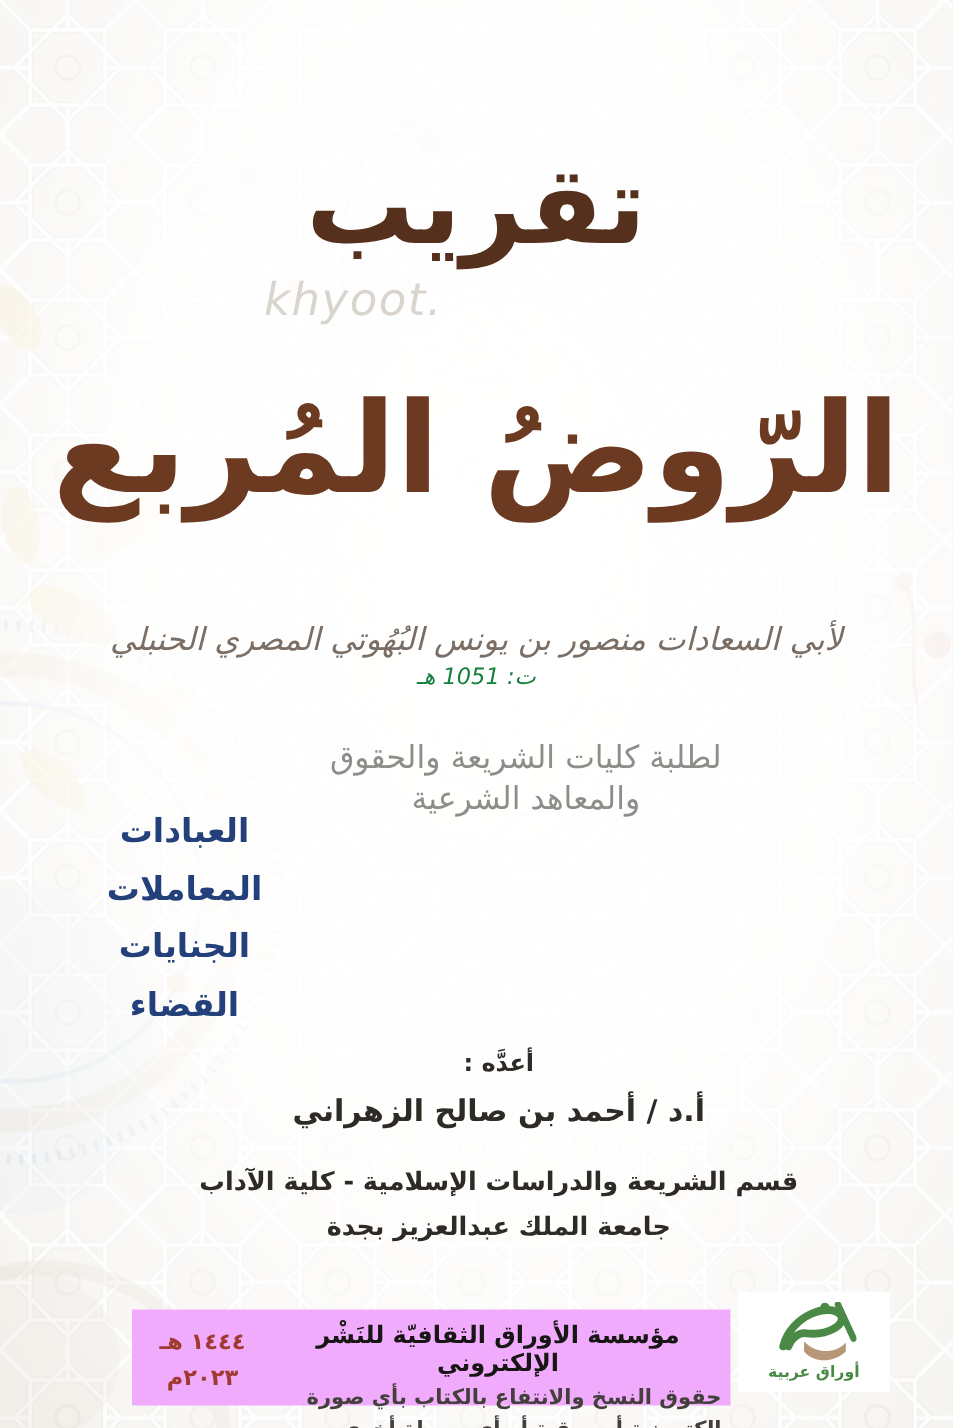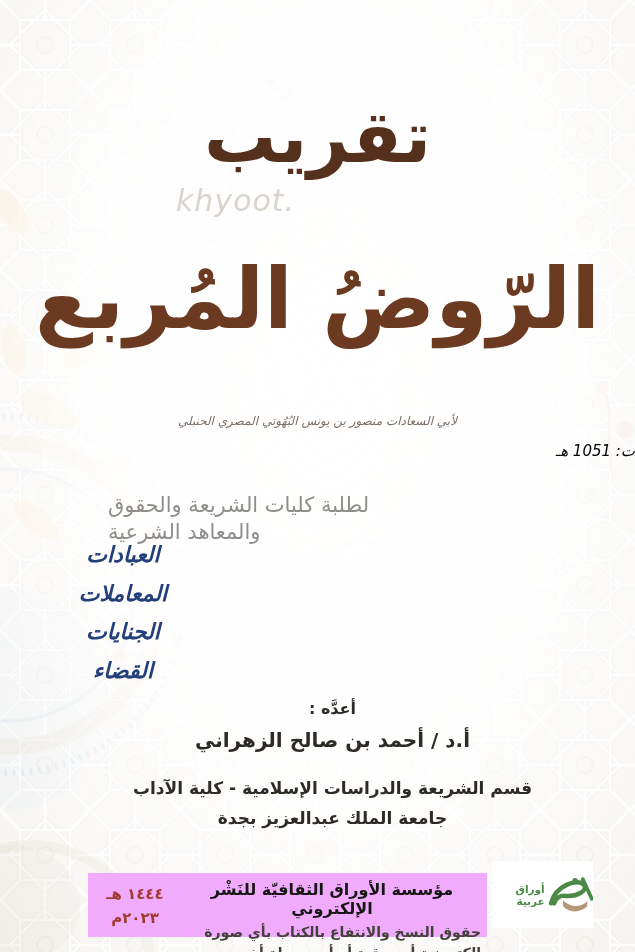--- a/index.html
+++ b/index.html
@@ -26,35 +26,35 @@
   .series-title {
     position:absolute; top:94px; left:0; right:0; text-align:center;
     font-size:72px; font-weight:bold; color:#54301d; line-height:1.2;
   }
   .main-title {
     position:absolute; top:236px; left:0; right:0; text-align:center;
     font-size:84px; font-weight:bold; color:#6b3a21; line-height:1.5;
   }
   .author-line {
     position:absolute; top:414px; left:40px; right:40px; text-align:center;
-    font-size:12px; font-style:italic; color:#7a6e65;
+    font-size:21px; font-style:italic; color:#7a6e65;
   }
   .death-line {
-    position:absolute; top:442px; left:0; right:0; text-align:right;
-    font-size:15px; font-style:italic; color:#000000;
+    position:absolute; top:442px; left:0; right:0; text-align:center;
+    font-size:15px; font-style:italic; color:#15803d;
   }
   .audience {
-    position:absolute; top:492px; left:108px; right:60px; text-align:left;
+    position:absolute; top:492px; left:126px; right:60px; text-align:center;
     font-size:21px; color:#8f8d8a; line-height:1.28;
   }
   .topics {
     position:absolute; top:541px; left:12px; width:222px; text-align:center;
     font-size:22px; font-weight:bold; color:#23407a;
   }
-  .topic { margin-bottom:11px; line-height:1.25;font-style:italic; }
+  .topic { margin-bottom:11px; line-height:1.25; }
   .prepared {
     position:absolute; top:699px; left:30px; right:0; text-align:center;
     font-weight:bold; color:#2e2a26;
   }
   .prep-label { font-size:16px; margin-bottom:10px; }
   .prep-name  { font-size:20px; margin-bottom:26px; }
   .prep-dept  { font-size:17px; margin-bottom:10px; }
   .prep-univ  { font-size:17px; }
   .footer-bar {
     position:absolute; left:88px; top:873px; width:399px; height:64px;
@@ -62,21 +62,21 @@
   }
   .dates {
     position:absolute; left:10px; top:9px; width:74px; text-align:center;
     color:#a03a31; font-weight:bold; font-size:15px; line-height:1.6;
   }
   .publisher { position:absolute; left:95px; right:6px; top:7px; text-align:center; }
   .pub-name { font-size:16px; font-weight:bold; color:#181614; margin-bottom:4px; }
   .rights { font-size:14px; font-weight:bold; color:#43403c; line-height:1.5;text-align:right; }
   .logo-box {
     position:absolute; left:492px; top:861px; width:101px; height:67px;
-    background:#ffffff; display:flex; flex-direction:row;
+    background:#ffffff; display:flex; flex-direction:column;
     align-items:center; justify-content:center;
   }
   .logo-text { font-size:10.5px; font-weight:bold; color:#4a8a46; margin-top:1px; }
 </style>
 </head>
 <body>
 
 <div class="page">
 
   <svg class="bg" width="635" height="952" viewBox="0 0 635 952">

